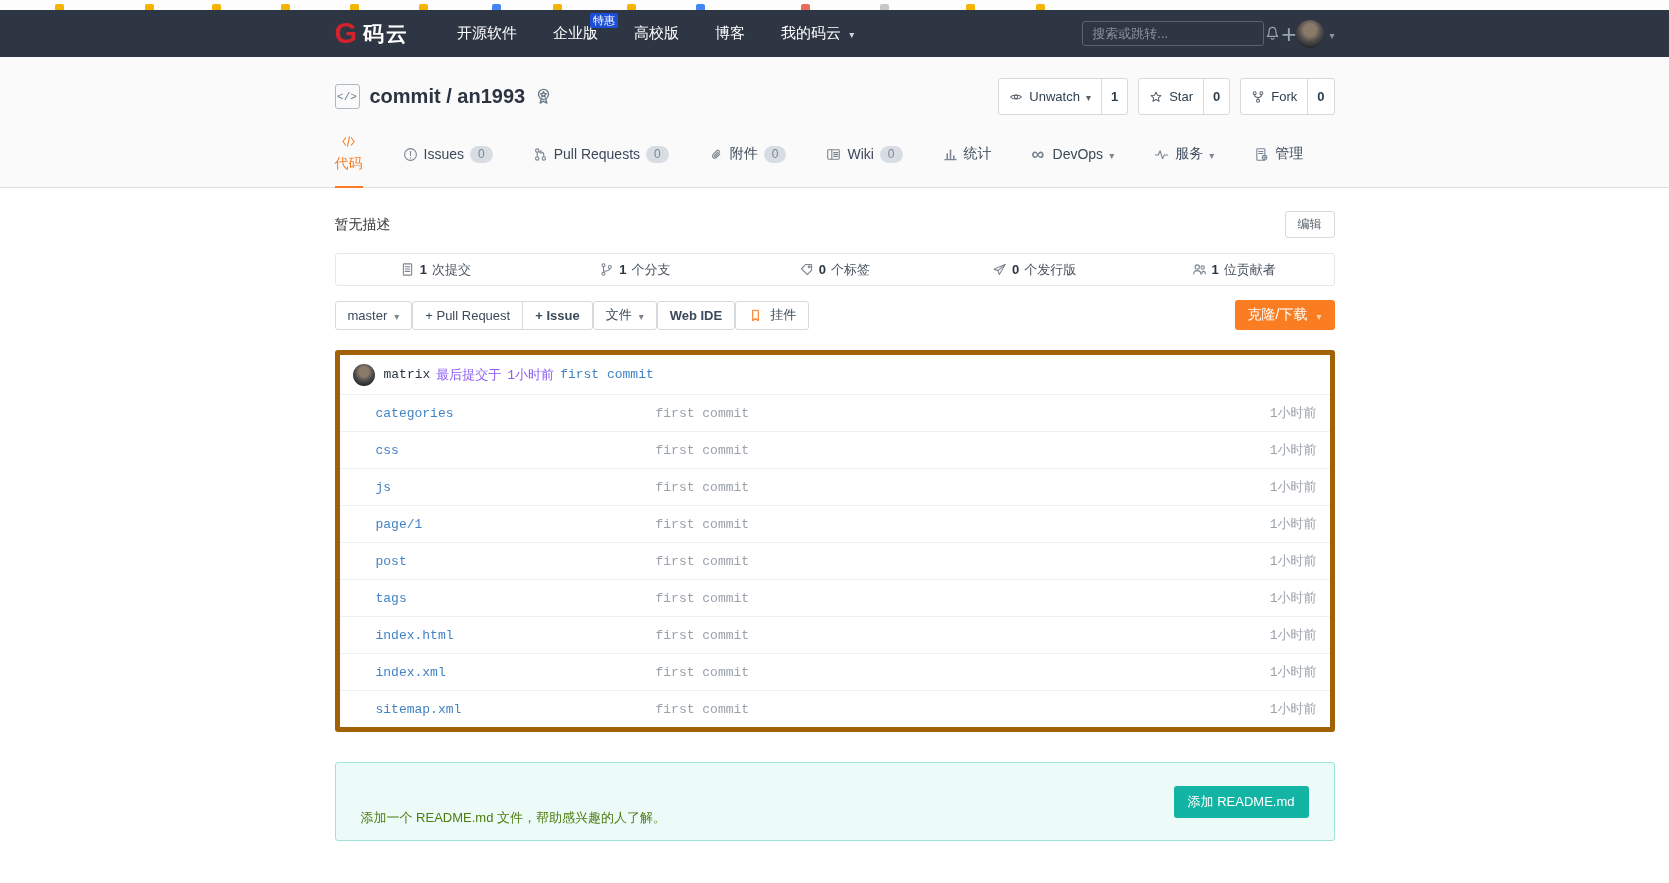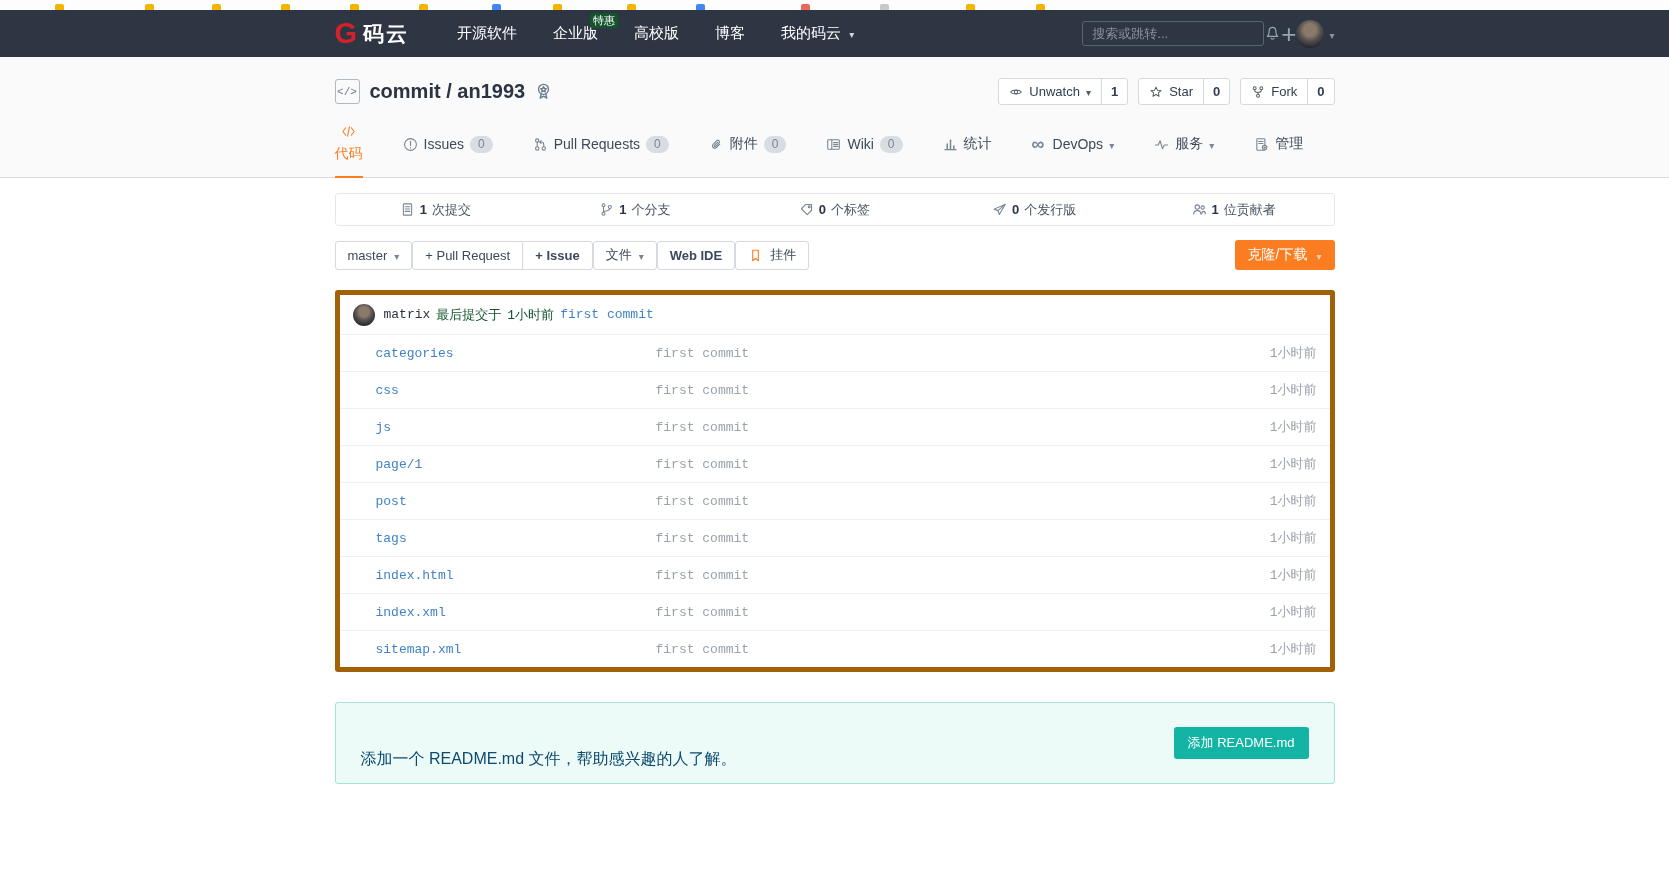--- a/index.html
+++ b/index.html
@@ -17,21 +17,21 @@
   .bm-stub { position:absolute; bottom:0; width:9px; height:6px; border-radius:2px 2px 0 0; }
 
   
   .navbar { height:47px; background:#2e3543; }
   .nav-inner { width:1000px; margin:0 auto; height:100%; display:flex; align-items:center; }
   .logo { display:flex; align-items:center; cursor:pointer; }
   .logo-g { color:#d3222a; font-size:29px; font-weight:bold; line-height:1; }
   .logo-cn { color:#ffffff; font-size:21px; font-weight:bold; margin-left:6px; letter-spacing:2px; }
   .nav-menu { display:flex; margin-left:48px; gap:36px; align-items:center; }
   .nav-item { color:#fff; font-size:15px; position:relative; cursor:pointer; white-space:nowrap; }
-  .nav-badge { position:absolute; top:-11px; right:-20px; background:#14532d; color:#fff;
+  .nav-badge { position:absolute; top:-11px; right:-20px; background:#1d4ed8; color:#fff;
     font-size:11px; padding:1px 3px; border-radius:2px; line-height:1.2; }
   .caret-dn { display:inline-block; }
   .caret-dn::after { content:"▾"; font-size:10px; }
   .nav-item .caret-dn { color:#cfd4dc; margin-left:4px; }
   .nav-right { margin-left:auto; display:flex; align-items:center; }
   .nav-search { width:182px; height:25px; background:transparent; border:1px solid #5a6372;
     border-radius:3px; color:#c5cad2; font-size:13px; padding:0 9px; outline:none;
     font-family:"Liberation Sans","DejaVu Sans",sans-serif; }
   .nav-search::placeholder { color:#8b93a1; }
   .bell { width:17px; height:19px; color:#9aa3b0; }
@@ -46,21 +46,21 @@
   .repo-header { background:#fafafa; border-bottom:1px solid #d9dee3; }
   .hdr-inner { width:1000px; margin:0 auto; }
   .title-row { display:flex; align-items:center; padding-top:21px; }
   .code-badge { width:25px; height:25px; border:1px solid #aeb9c2; border-radius:3px; color:#6b7a8c;
     font-size:11px; display:flex; align-items:center; justify-content:center;
     font-family:"Liberation Mono","DejaVu Sans Mono",monospace; background:#fafafa; }
   .repo-title { font-size:20px; font-weight:bold; color:#2b3441; margin-left:10px; }
   .medal { width:19px; height:19px; color:#6b7a8c; margin-left:9px; }
   .title-btns { margin-left:auto; display:flex; gap:10px; }
   .btn-grp { display:flex; border:1px solid #d4dae0; border-radius:3px; background:#fff;
-    height:27px; font-size:13px; color:#30404f; overflow:hidden; cursor:pointer; }
+    height:37px; font-size:13px; color:#30404f; overflow:hidden; cursor:pointer; }
   .btn-grp .lbl { display:flex; align-items:center; gap:6px; padding:0 10px; }
   .btn-grp .cnt { display:flex; align-items:center; padding:0 9px; border-left:1px solid #d4dae0; font-weight:bold; }
   .btn-grp .icon { color:#57606a; }
   .btn-grp .caret-dn { color:#57606a; }
 
   .tabs-row { display:flex; gap:40px; margin-top:19px; }
   .tab { display:flex; align-items:center; gap:6px; padding-bottom:13px; font-size:14px;
     color:#3b4a5a; cursor:pointer; white-space:nowrap; }
   .tab .icon { color:#7a8591; width:15px; height:15px; }
   .tab.active { color:#fa7d20; border-bottom:2px solid #fa7d20; margin-bottom:-1px;flex-direction:column; }
@@ -96,32 +96,32 @@
   .clone-btn { margin-left:auto; background:#fa7d22; border:none; color:#fff; height:30px;
     padding:0 13px; border-radius:3px; font-size:14px; display:flex; align-items:center;
     gap:9px; cursor:pointer; }
   .clone-btn .caret-dn { color:#ffd2ae; }
 
   .file-table { margin-top:20px; border:5px solid #a16207; border-radius:3px; background:#fff;font-family:Liberation Mono, monospace; }
   .commit-row { display:flex; align-items:center; height:39px; padding:0 13px; font-size:13px; }
   .c-avatar { width:22px; height:22px; border-radius:50%;
     background: radial-gradient(circle at 50% 36%, #8a7a6a 0 27%, #55504e 48%, #23262e 78%); }
   .c-author { color:#2b3441; margin-left:9px; cursor:pointer; }
-  .c-meta { color:#14532d; margin-left:6px; }
+  .c-meta { color:#8b5cf6; margin-left:6px; }
   .c-msg { color:#4183c4; margin-left:6px; cursor:pointer; }
   .file-row { display:flex; align-items:center; height:37px; border-top:1px solid #eef1f4;
     padding:3px 13px; font-size:13px; }
   .f-name { width:303px; display:flex; align-items:center; gap:8px; color:#4183c4; cursor:pointer; }
   .f-name .icon { color:#8c99a6; width:15px; height:15px; }
   .f-commit { color:#9aa2ab; flex:1; cursor:pointer; }
   .f-time { color:#9aa2ab; margin-left:auto; }
 
   .readme-box { margin-top:30px; border:1px solid #9fe3d9; background:#ecfaf8; border-radius:3px;
     display:flex; align-items:center; padding:13px 25px; min-height:60px; }
-  .readme-text { font-size:16px; color:#0c4a6e;margin-top:33px; }
+  .readme-text { font-size:13px; color:#4d7c0f;margin-top:33px; }
   .readme-btn { margin-left:auto; background:#14b4a4; color:#fff; border:none; border-radius:3px;
     height:32px; padding:0 14px; font-size:13px; cursor:pointer; }
 
   .donate-row { display:flex; justify-content:center; margin-top:26px; }
   .donate-btn { background:#ff7c00; color:#fff; border:none; border-radius:2px; width:120px;
     height:37px; font-size:15px; cursor:pointer; }
 </style>
 </head>
 <body>
 
@@ -326,20 +326,24 @@
             </svg></span>
           <span>管理</span>
 
         </div>
       </div>
   </div>
 </div>
 
 <div class="main">
 
+  <div class="desc-row">
+    <span class="desc-text">暂无描述</span>
+    <button class="edit-btn">编辑</button>
+  </div>
 
   <div class="stats-bar">
 
   <div class="stat">
         <span class="icon"><svg viewBox="0 0 16 16" fill="none" stroke="currentColor" stroke-width="1.15" stroke-linecap="round" stroke-linejoin="round">
             <rect x="3.6" y="2" width="8.8" height="12" rx="0.8"></rect>
             <path d="M5.6 5 H10.4"></path>
             <path d="M5.6 7.5 H10.4"></path>
             <path d="M5.6 10 H10.4"></path>
           </svg></span>

